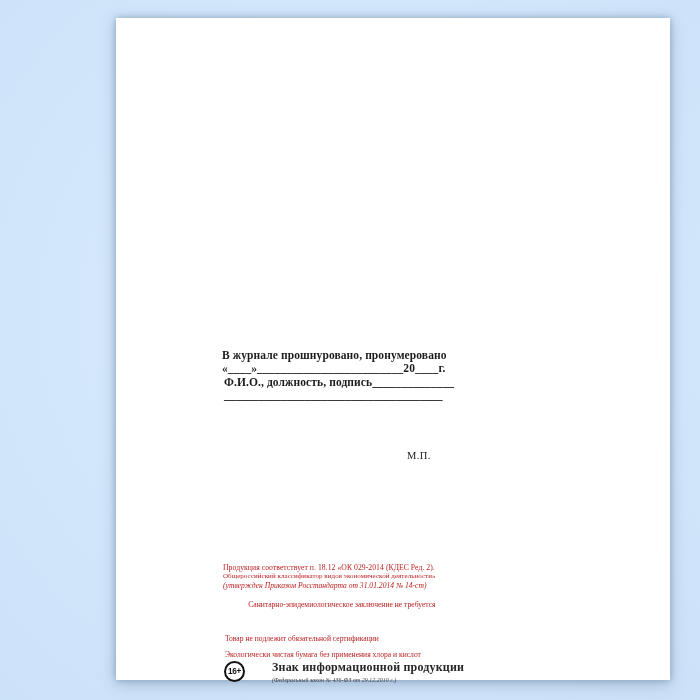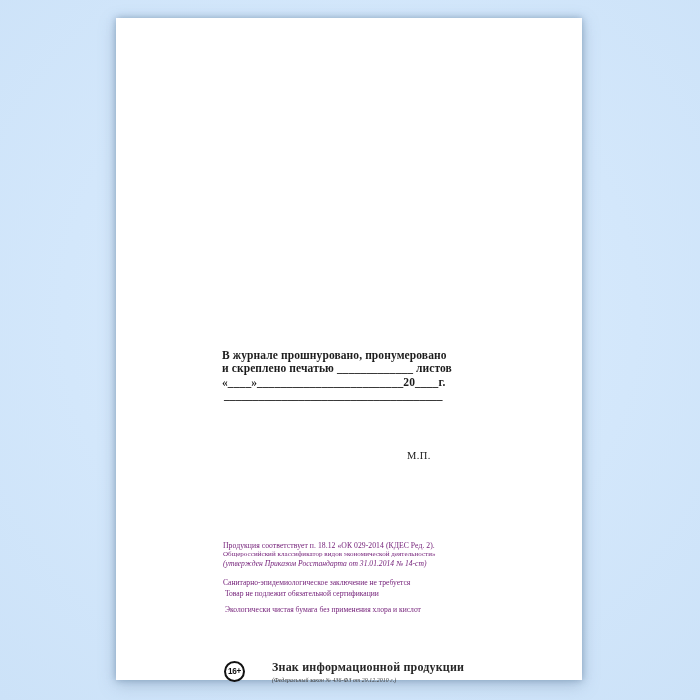--- a/index.html
+++ b/index.html
@@ -6,21 +6,21 @@
   html, body { width: 700px; height: 700px; overflow: hidden; }
   body {
     font-family: "Liberation Serif", serif;
     background: radial-gradient(circle at 50% 45%, #dcedfe 0%, #d3e7fb 55%, #cce2f8 100%);
   }
   .scene { position: relative; width: 700px; height: 700px; }
 
   .page {
     position: absolute;
     left: 116px; top: 18px;
-    width: 466px; height: 662px;
+    width: 554px; height: 662px;
     background: #ffffff;
     box-shadow: 0 0 7px rgba(100,130,160,0.60), 0 5px 16px rgba(100,130,160,0.35);
     color: #1c1c1c;
   }
 
   
   .binding-block {
     position: absolute;
     left: 106px; top: 331px;
     width: 225px;
@@ -36,26 +36,26 @@
   .stamp-abbr {
     position: absolute;
     left: 291px; top: 408px;
     font-size: 10.5px;
     font-weight: normal;
     letter-spacing: 0.4px;
     margin-top: 24px;
   }
 
   
-  .compliance { position: absolute; left: 107px; top: 523px; white-space: nowrap; color: #701a75; }
+  .compliance { position: absolute; left: 107px; top: 545px; white-space: nowrap; color: #b91c1c; }
   .c-line1 { font-size: 7.7px; line-height: 9px; letter-spacing: 0.05px; }
   .c-line2 { font-size: 7.0px; line-height: 9px; letter-spacing: 0.05px; text-align: right; }
   .c-line3 { font-size: 7.6px; line-height: 9px; font-style: italic; }
-  .c-sanitary { font-size: 7.6px; margin-top: 10px; }
-  .c-cert { font-size: 7.6px; margin-top: 2px; padding-left: 2px; }
+  .c-sanitary { font-size: 7.6px; margin-top: 10px; text-align: right; }
+  .c-cert { font-size: 7.6px; margin-top: 25px; padding-left: 2px; }
   .c-eco { font-size: 7.6px; margin-top: 7px; padding-left: 2px; }
 
   
   .age-row { position: absolute; left: 108px; top: 642px; display: flex; align-items: flex-start; }
   .age-badge {
     width: 21px; height: 21px;
     border: 2.2px solid #111;
     border-radius: 50%;
     display: flex; align-items: center; justify-content: center;
     font-family: "Liberation Sans", sans-serif;
@@ -69,22 +69,22 @@
   .age-law { font-size: 5.8px; font-style: italic; margin-top: 1.5px; color: #3a3a3a; letter-spacing: 0.1px; }
 </style>
 </head>
 <body>
 
 <div class="scene">
   <div class="page">
 
     <div class="binding-block">
       <div>В журнале прошнуровано, пронумеровано</div>
-      <div>и скреплено печатью _____________ листов</div>
       <div>«____»_________________________20____г.</div>
+      <div class="binding-line4">Ф.И.О., должность, подпись______________</div>
       <div class="binding-line5">______________________________________</div>
     </div>
 
     <div class="stamp-abbr">М.П.</div>
 
     <div class="compliance">
       <div class="c-line1">Продукция соответствует п. 18.12 «ОК 029-2014 (КДЕС Ред. 2).</div>
       <div class="c-line2">Общероссийский классификатор видов экономической деятельности»</div>
       <div class="c-line3">(утвержден Приказом Росстандарта от 31.01.2014 № 14-ст)</div>
       <div class="c-sanitary">Санитарно-эпидемиологическое заключение не требуется</div>

